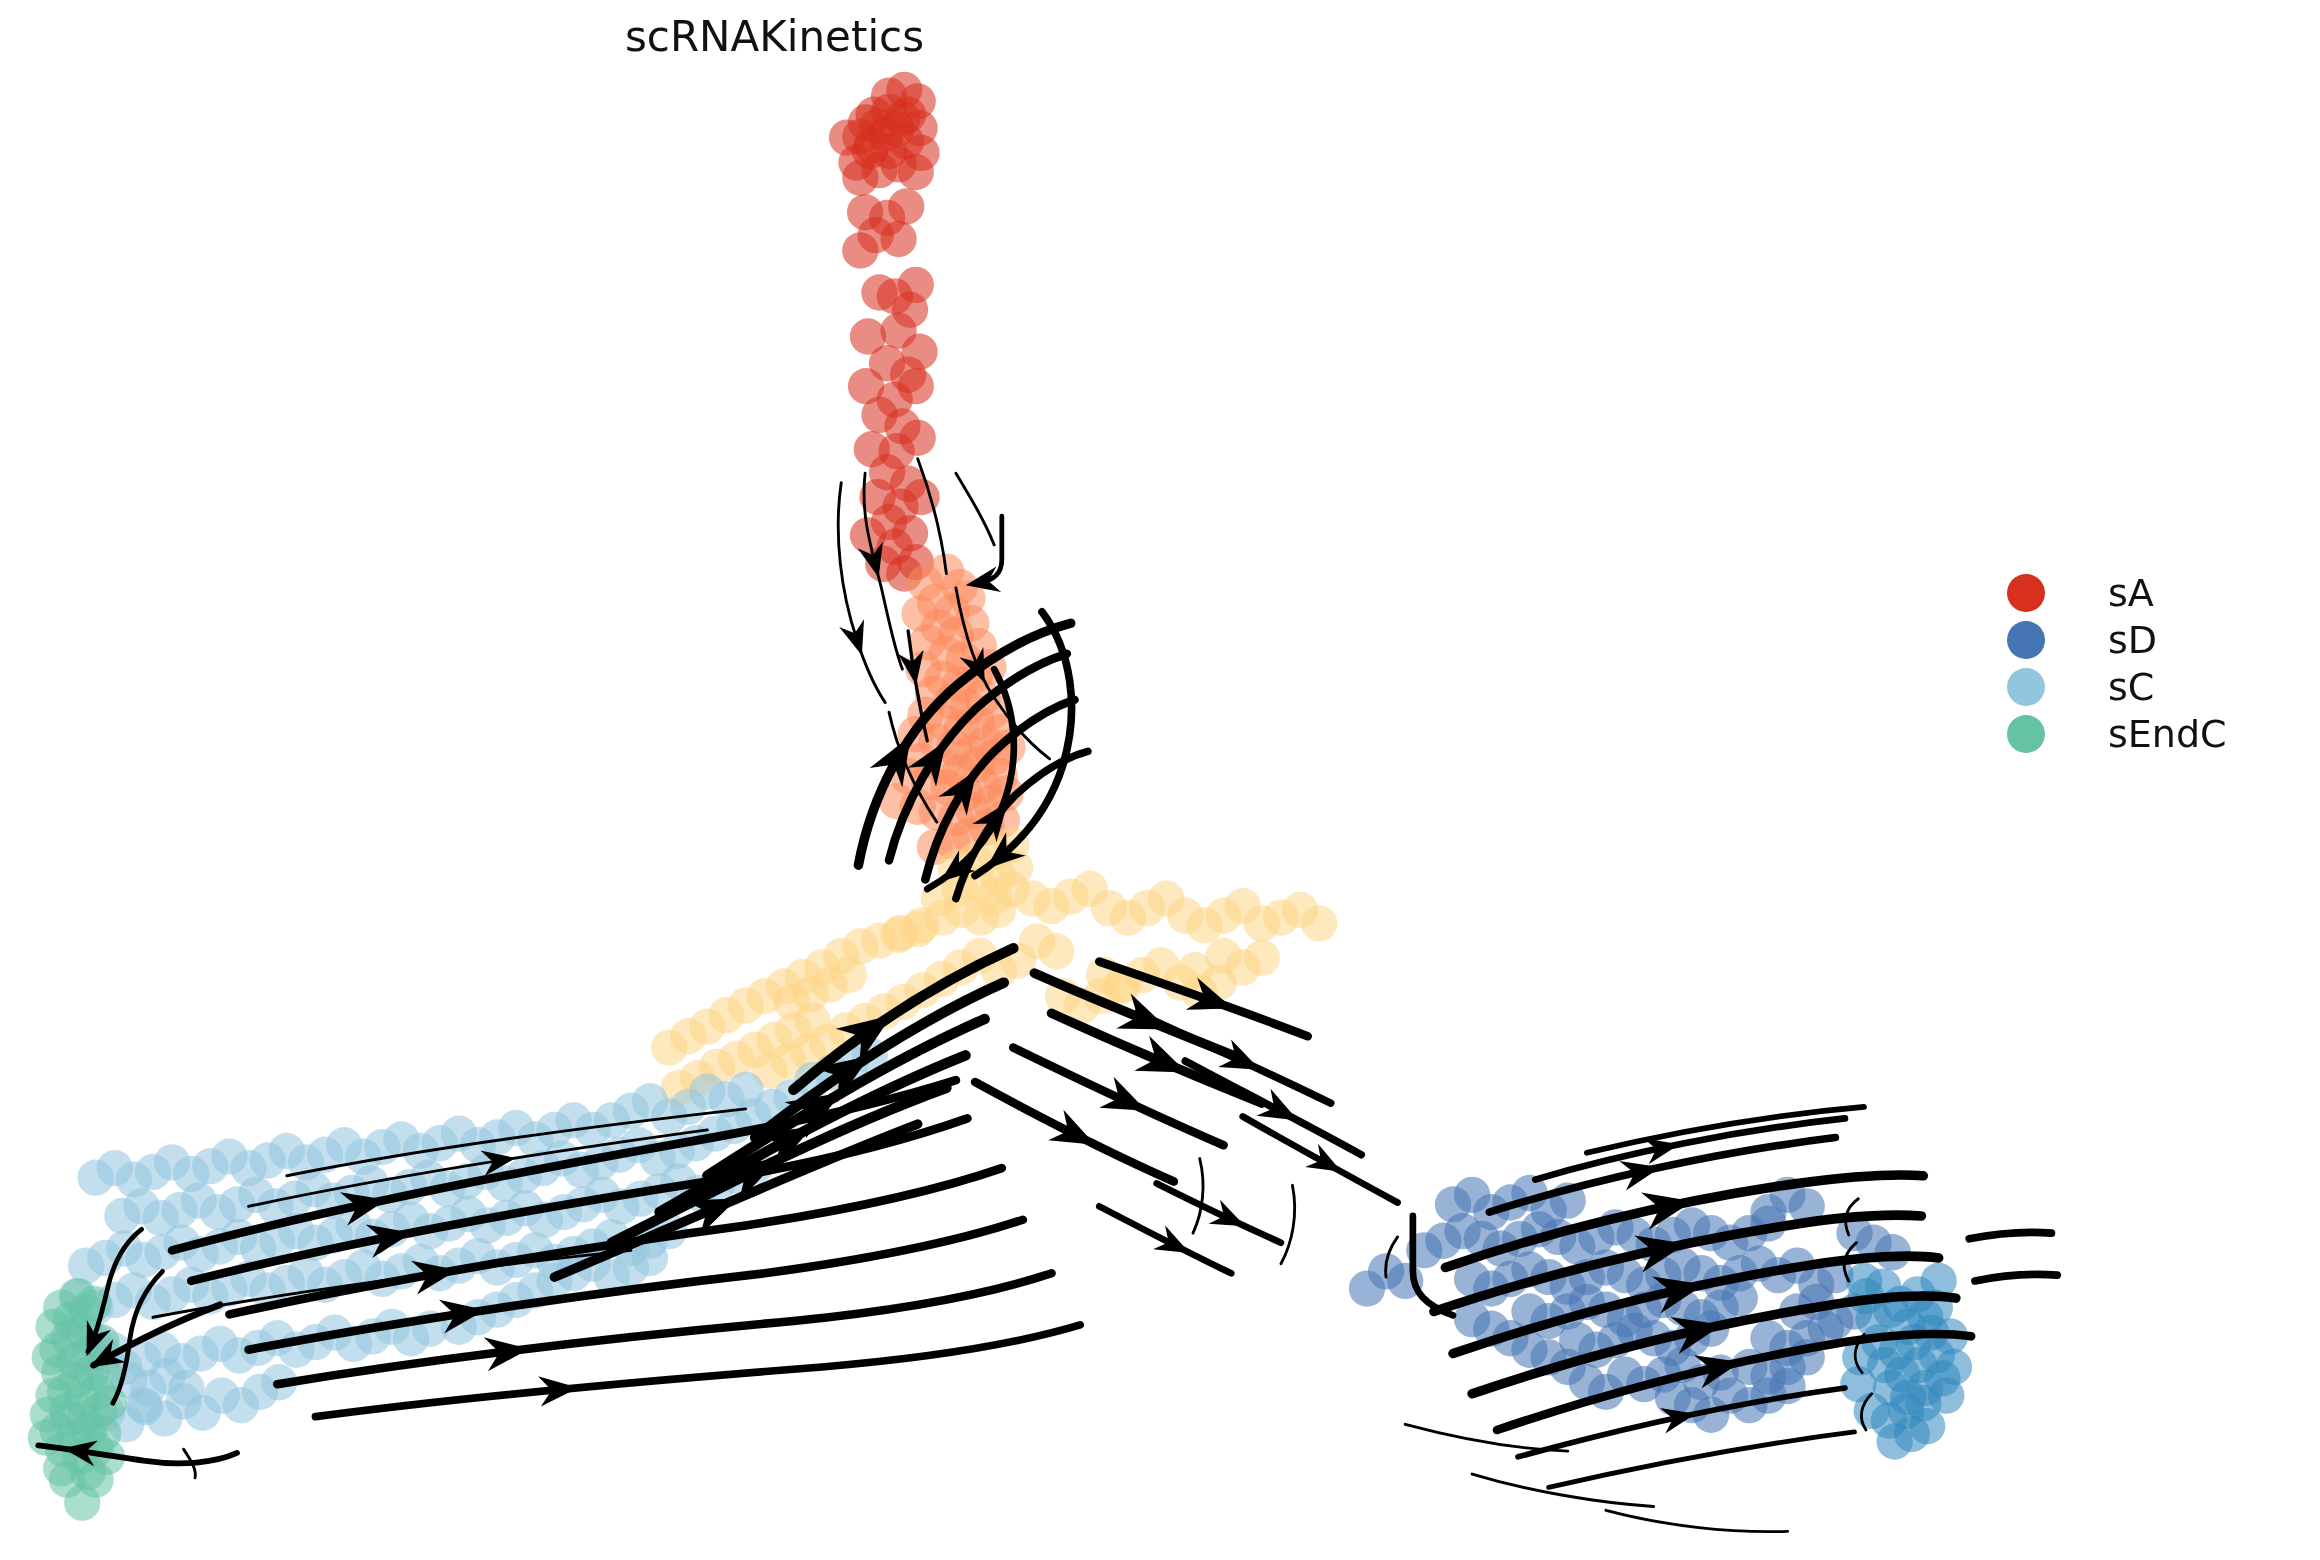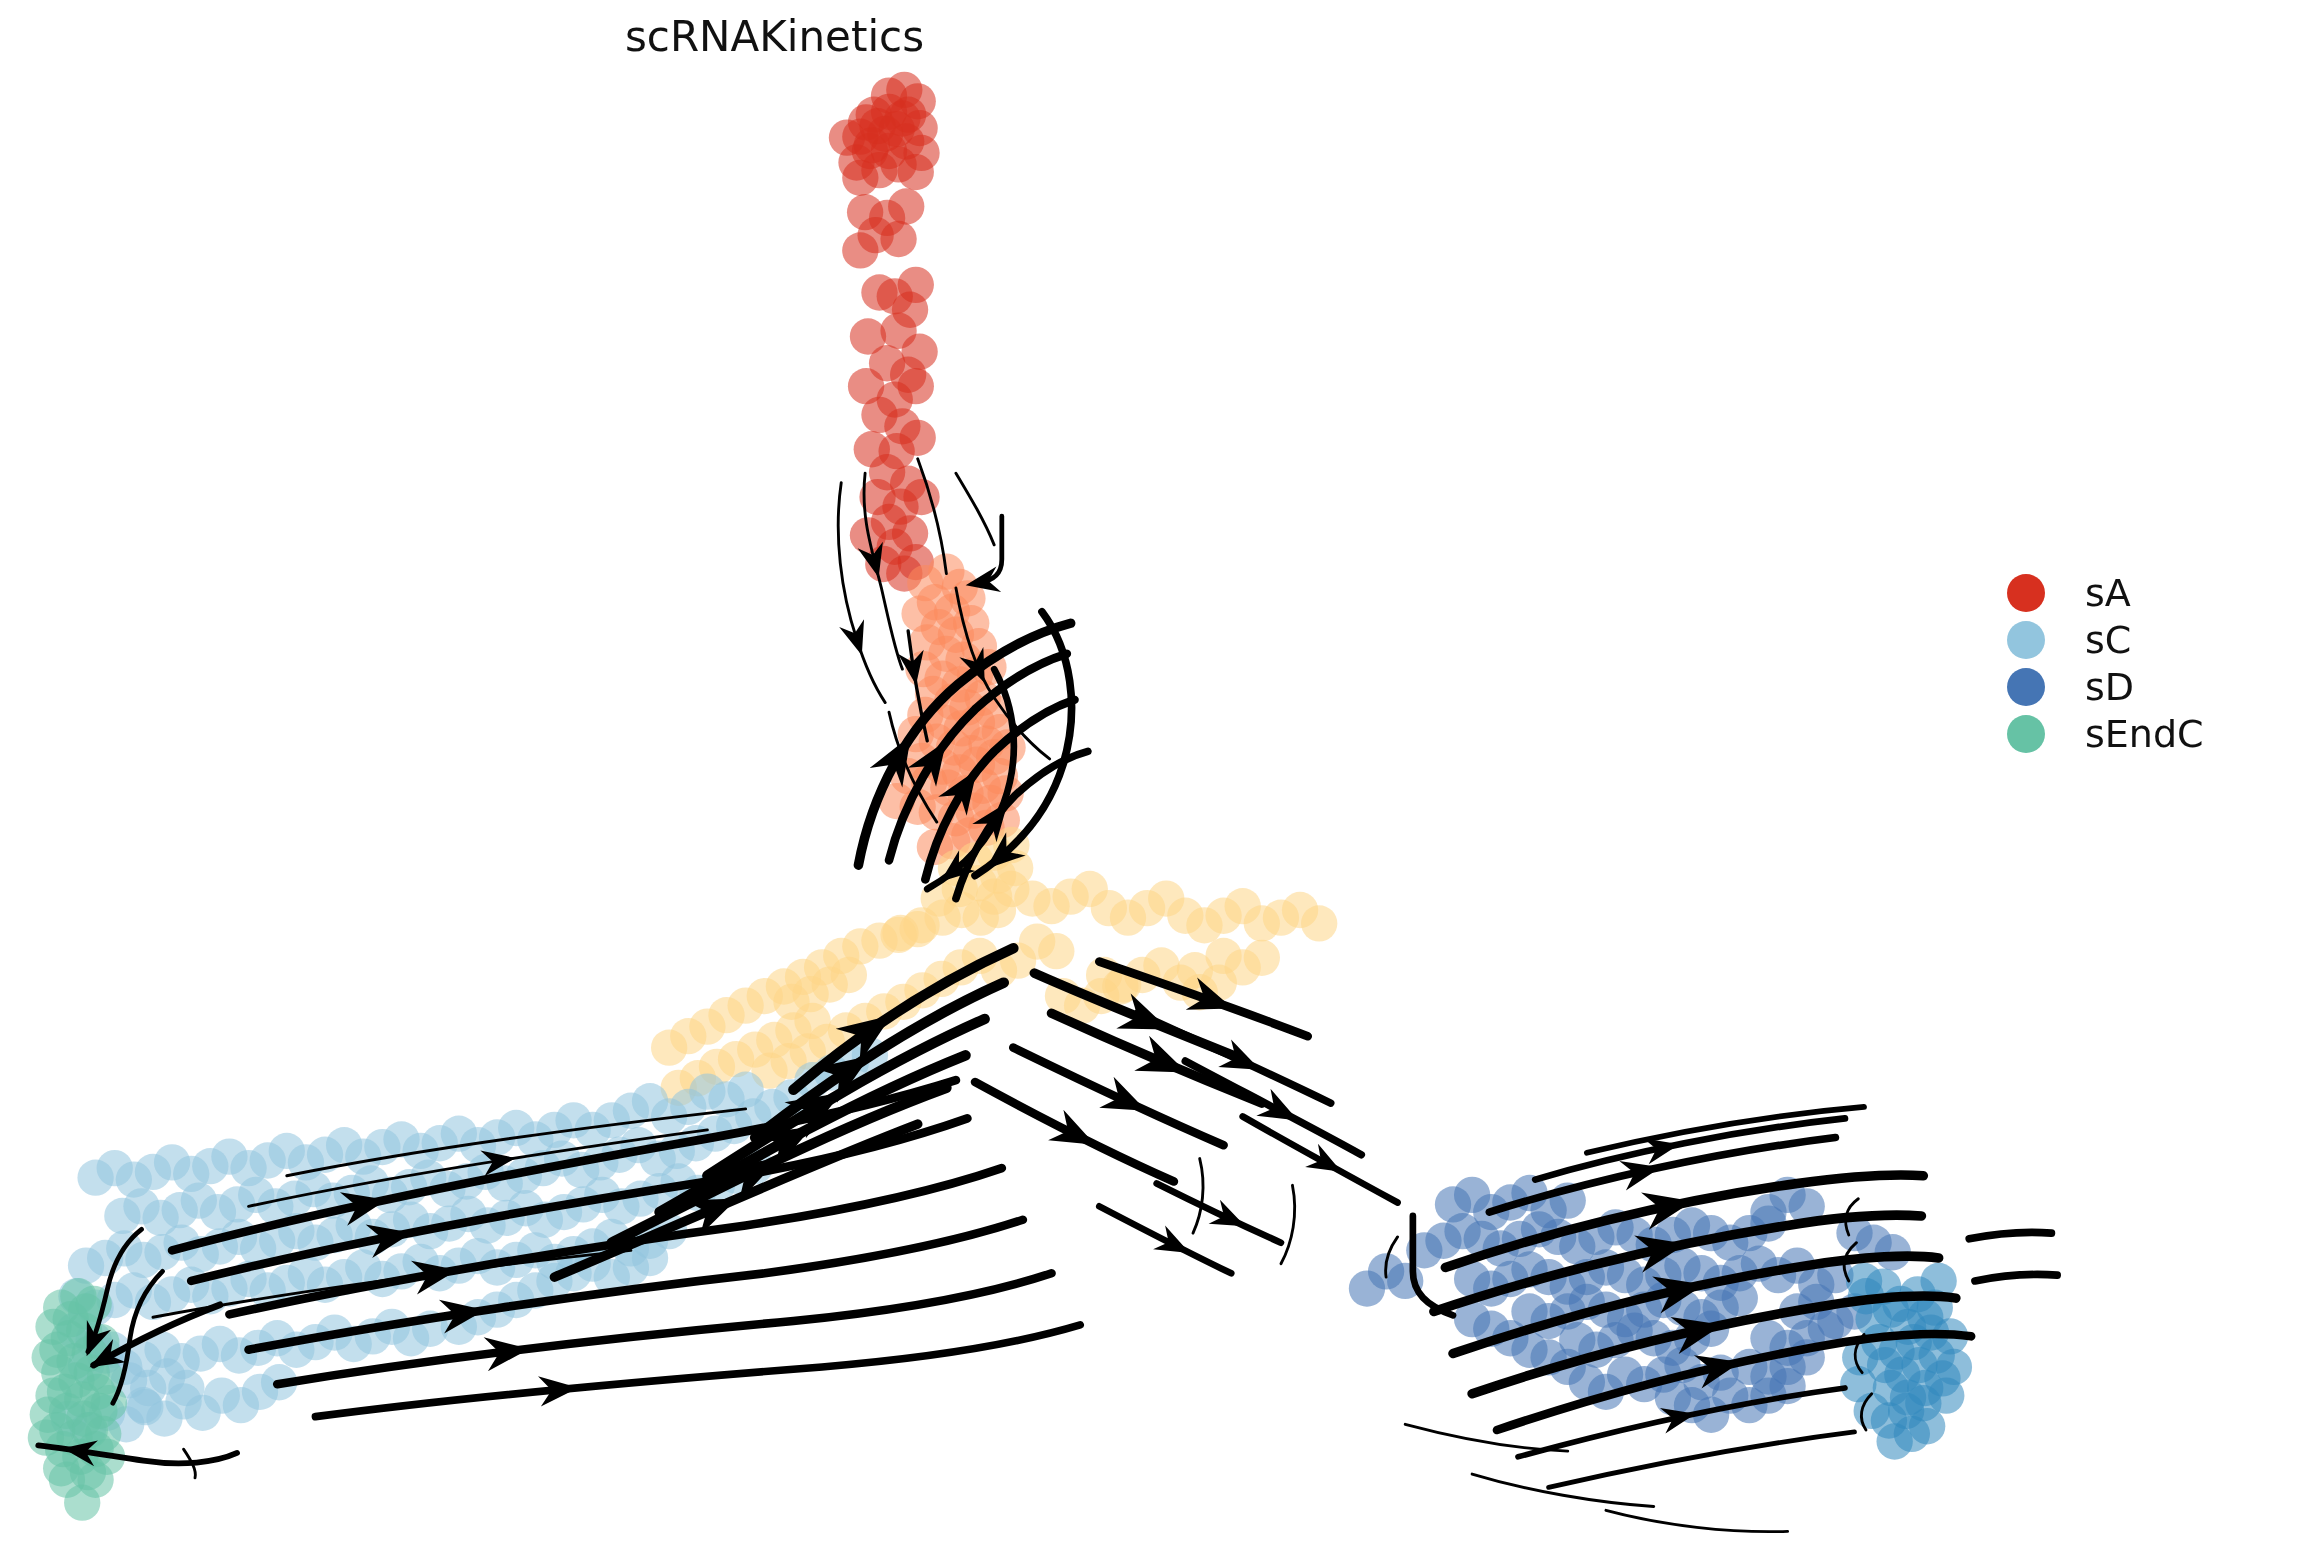--- a/index.html
+++ b/index.html
@@ -22,21 +22,21 @@
   }
   #scatter-svg, #stream-svg{
     position:absolute; left:0; top:0; width:2321px; height:1561px;
   }
   #legend{
     position:absolute;
     left:1988px; top:569px;
     width:315px;
   }
   .legend-row{
-    display:flex;align-items:center;height:47px;
+    display:flex;align-items:center;height:47px;gap:23px;
   }
   .legend-swatch{
     width:38px;height:38px;border-radius:50%;
     flex:0 0 auto;
     margin-left:19px;
   }
   .legend-label{
     margin-left:40px;
     font-size:38px;
     color:#111111;
@@ -773,26 +773,26 @@
         <path d="M 2066 1340 C 2096 1334, 2126 1332, 2152 1334" stroke-width="8"></path>
       </g>
   </svg>
 
   <div id="legend">
       <div class="legend-row">
         <div class="legend-swatch" style="background: rgb(215, 48, 31);"></div>
         <div class="legend-label">sA</div>
       </div>
       <div class="legend-row">
+        <div class="legend-swatch" style="background: rgb(69, 117, 180);"></div>
+        <div class="legend-label">sD</div>
+      </div>
+      <div class="legend-row">
         <div class="legend-swatch" style="background: rgb(146, 197, 222);"></div>
         <div class="legend-label">sC</div>
-      </div>
-      <div class="legend-row">
-        <div class="legend-swatch" style="background: rgb(69, 117, 180);"></div>
-        <div class="legend-label">sD</div>
       </div>
       <div class="legend-row">
         <div class="legend-swatch" style="background: rgb(102, 194, 165);"></div>
         <div class="legend-label">sEndC</div>
       </div>
     </div>
 
 </div>
 
 

